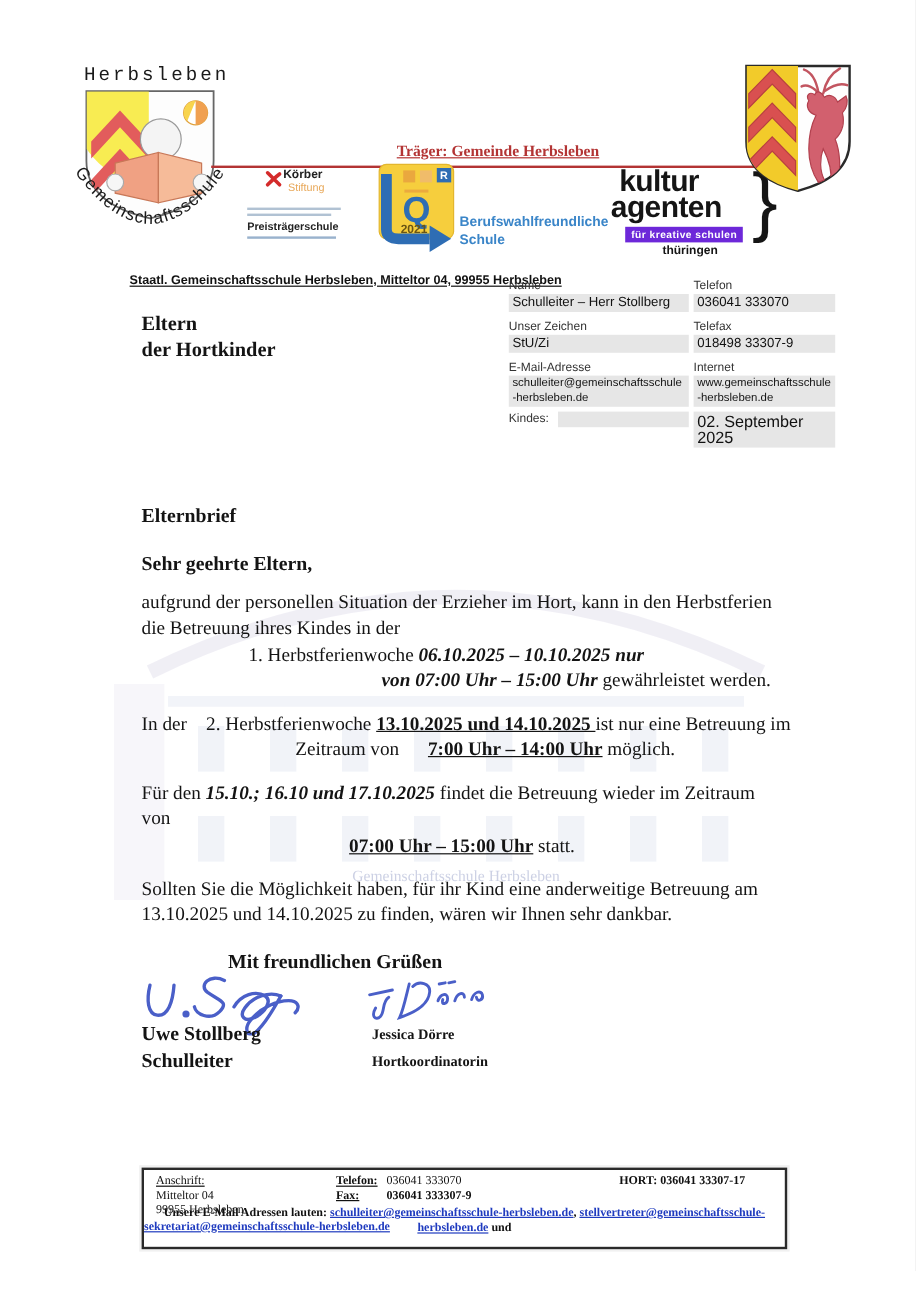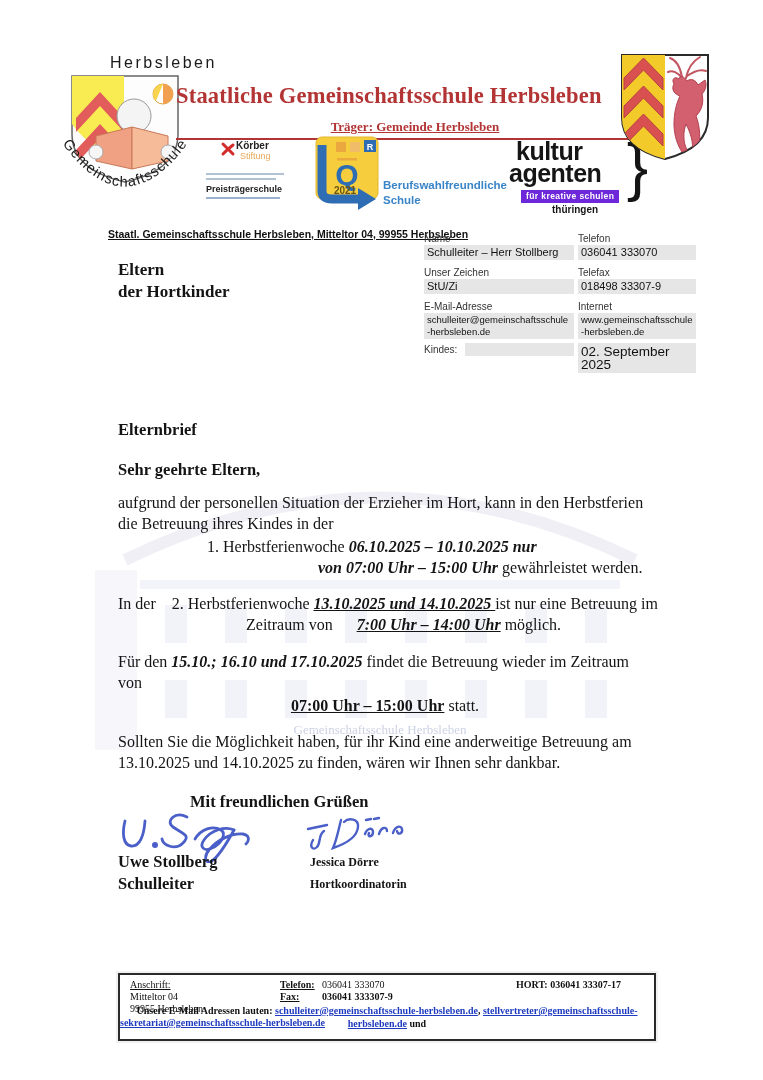--- a/index.html
+++ b/index.html
@@ -1,21 +1,21 @@
 <!DOCTYPE html>
 <html><head>
 <meta charset="utf-8">
 <style>
   html,body{margin:0;padding:0;background:#e9e9e9;}
   .page{position:relative;width:763px;height:1080px;background:#ffffff;margin:0 auto;
         font-family:"Liberation Serif",serif;color:#141414;overflow:hidden;}
 
   
-  .town{position:absolute;left:70px;top:54px;font-family:Liberation Sans, sans-serif;
-        font-size:16px;letter-spacing:2.5px;color:#1a1a1a;margin-left:40px;}
+  .town{position:absolute;left:70px;top:54px;font-family:Liberation Mono, monospace;
+        font-size:16px;letter-spacing:2.5px;color:#1a1a1a;}
   .crest{position:absolute;left:50px;top:72px;}
   .coa{position:absolute;left:618px;top:52px;}
   .title{position:absolute;left:176px;top:83px;white-space:nowrap;font-weight:bold;
          font-size:22.5px;color:#b33434;letter-spacing:.2px;}
   .subtitle-wrap{position:absolute;left:176px;top:117px;width:478px;text-align:center;
          border-bottom:2.5px solid #b33434;padding-bottom:3px;}
   .subtitle{font-size:13px;font-weight:bold;color:#b33434;text-decoration:underline;}
 
   
   .koerber{position:absolute;left:206px;top:141px;width:95px;font-family:"Liberation Sans",sans-serif;}
@@ -59,21 +59,21 @@
   
   .watermark{position:absolute;left:85px;top:430px;opacity:.12;pointer-events:none;}
   .wm-caption{position:absolute;left:140px;top:722px;width:480px;text-align:center;
         color:#8f99c4;opacity:.45;font-size:13px;filter:blur(.5px);pointer-events:none;}
 
   
   .bodytxt{font-size:16px;line-height:21px;color:#141414;}
   .nowrap{white-space:nowrap;}
   .b{font-weight:bold;}
   .bi{font-weight:bold;font-style:italic;}
-  .biu{font-weight:bold;font-style:italic;text-decoration:underline;}
+  .biu{font-weight:bold;text-decoration:underline;}
   .bu{font-weight:bold;text-decoration:underline;}
   .heading{position:absolute;left:118px;top:419px;font-weight:bold;font-size:16.5px;}
   .salutation{position:absolute;left:118px;top:459px;font-weight:bold;font-size:16.5px;}
   .p1{position:absolute;left:118px;top:492px;}
   .p1l2{position:absolute;left:207px;top:536px;}
   .p1l3{position:absolute;left:318px;top:557px;}
   .p2l1{position:absolute;left:118px;top:593px;}
   .p2week{margin-left:16px;}
   .p2l2{position:absolute;left:246px;top:614px;}
   .p2time{margin-left:24px;}
@@ -150,21 +150,20 @@
     <path d="M46,64 L82,55 L82,97 L46,89 Z" fill="#f0a183" stroke="#c87858"></path>
     <path d="M118,64 L82,55 L82,97 L118,89 Z" fill="#f6bb99" stroke="#c87858"></path>
     <circle cx="46" cy="80" r="7" fill="#f6f6f6" stroke="#aaa"></circle>
     <circle cx="118" cy="80" r="7" fill="#f6f6f6" stroke="#aaa"></circle>
     <path id="crestArc" d="M14,74 Q75,155 136,74" fill="none"></path>
     <text font-family="Liberation Sans, sans-serif" font-size="14.5" fill="#1a1a1a" letter-spacing="1">
       <textPath href="#crestArc" startOffset="50%" text-anchor="middle">Gemeinschaftsschule</textPath>
     </text>
   </svg>
 
-  <div class="title">Staatliche Gemeinschaftsschule Herbsleben</div>
   <div class="subtitle-wrap">
     <span class="subtitle">Träger: Gemeinde Herbsleben</span>
   </div>
 
   <div class="koerber">
     <div class="k-head">
       <svg width="16" height="16" viewBox="0 0 16 16">
         <path d="M3,3 C7,7 9,9 13,13 M13,4 C9,7 7,9 3,13" stroke="#d42b2b" stroke-width="3" fill="none" stroke-linecap="round"></path>
       </svg>
       <div class="k-names">

